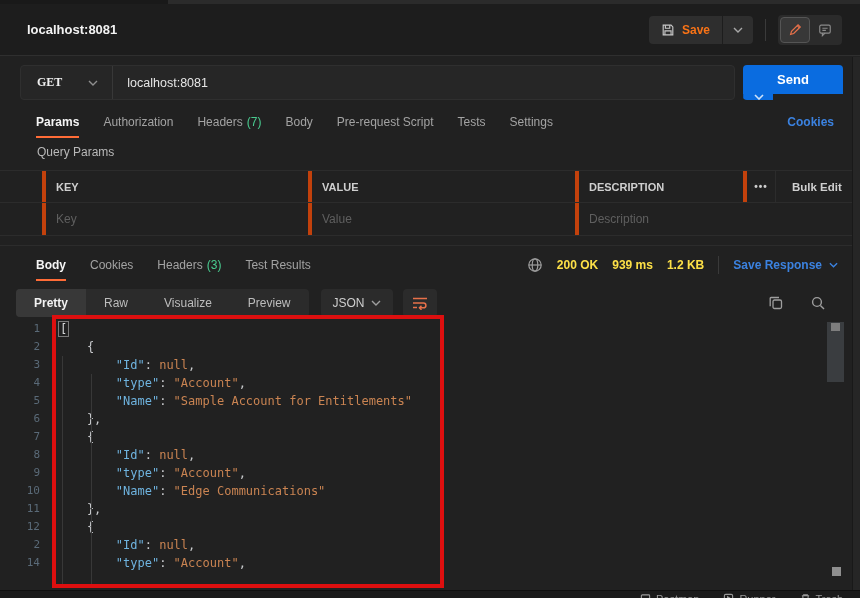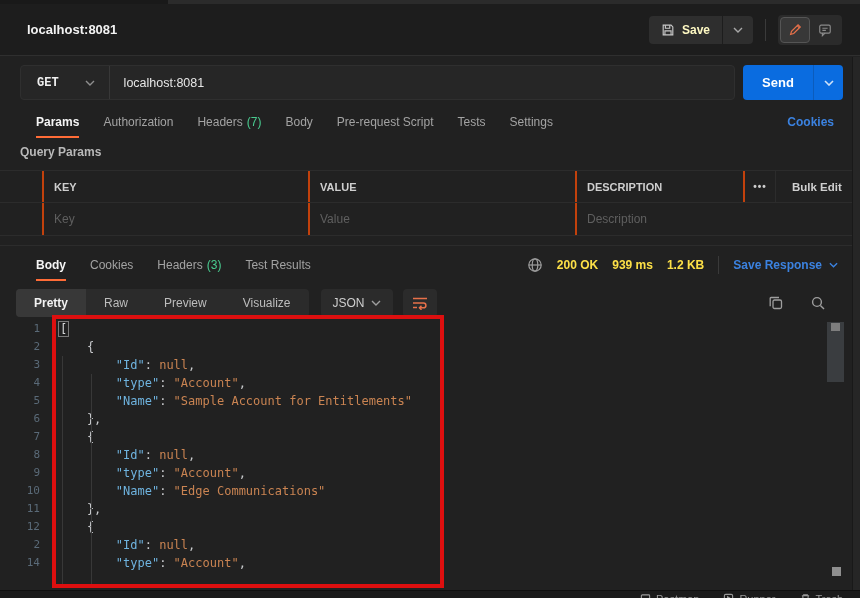--- a/index.html
+++ b/index.html
@@ -11,52 +11,52 @@
   }
   
   .top-sliver { position:absolute; top:0; left:0; width:860px; height:4px; background:#191919; }
   .top-sliver .lighter { position:absolute; left:168px; top:0; right:0; height:4px; background:#2b2b2b; }
 
   
   .topbar { position:absolute; top:4px; left:0; width:860px; height:52px; background:#1d1d1d; border-bottom:1px solid #2f2f2f; display:flex; align-items:center; }
   .req-title { margin-left:27px; font-size:13px; font-weight:700; color:#f3f3f3; }
   .topbar-right { position:absolute; right:18px; top:0; height:52px; display:flex; align-items:center; }
   .save-group { display:flex; background:#2e2e2e; border-radius:4px; overflow:hidden; }
-  .save-btn { display:flex; align-items:center; gap:7px; padding:7px 12px; background:transparent; border:none; color:#fef9c3; font-size:12px; font-weight:600; cursor:pointer; font-family:inherit; }
+  .save-btn { display:flex; align-items:center; gap:7px; padding:7px 12px; background:transparent; border:none; color:#f97316; font-size:12px; font-weight:600; cursor:pointer; font-family:inherit; }
   .save-caret { display:flex; align-items:center; padding:7px 10px; border:none; border-left:1px solid #1d1d1d; background:transparent; cursor:pointer; }
   .vsep { width:1px; height:22px; background:#3a3a3a; margin:0 12px; }
   .icon-group { display:flex; align-items:center; background:#2b2b2b; border-radius:4px; padding:2px; }
   .icon-tile { width:30px; height:26px; display:flex; align-items:center; justify-content:center; border-radius:4px; border:1px solid transparent; background:transparent; cursor:pointer; }
   .icon-tile.active { background:#383838; border-color:#555; }
 
   
   .req-row { position:absolute; top:57px; left:0; width:860px; height:47px; }
   .url-box { position:absolute; left:20px; top:8px; width:715px; height:35px; background:#262626; border:1px solid #2f2f2f; border-radius:4px; display:flex; align-items:stretch; }
-  .method { display:flex; align-items:center; gap:26px; padding:0 14px 0 16px; background:transparent; border:none; border-right:1px solid #383838; color:#f0f0f0; font-size:12px; font-weight:700; cursor:pointer; font-family:Liberation Mono, monospace; }
+  .method { display:flex; align-items:center; gap:26px; padding:0 14px 0 16px; background:transparent; border:none; border-right:1px solid #383838; color:#f0f0f0; font-size:12px; font-weight:700; cursor:pointer; font-family:Liberation Serif, serif; }
   .url-input { flex:1; background:transparent; border:none; outline:none; color:#e6e6e6; font-size:12.5px; padding:0 14px; font-family:"Liberation Sans", sans-serif; }
-  .send { position:absolute; right:17px; top:8px; width:100px; height:35px; display:flex; border-radius:4px; overflow:hidden; }
+  .send { position:absolute; right:17px; top:8px; width:100px; height:35px; display:flex; border-radius:4px; overflow:hidden;flex-direction:column; }
   .send-main { flex:1; display:flex; align-items:center; justify-content:center; background:#0a6ce0; border:none; color:#fff; font-size:13px; font-weight:700; cursor:pointer; font-family:inherit; }
   .send-caret { width:30px; display:flex; align-items:center; justify-content:center; background:#0a6ce0; border:none; border-left:1px solid #0b5cbc; cursor:pointer; }
 
   
   .req-tabs { position:absolute; top:104px; left:0; width:852px; height:36px; display:flex; align-items:center; }
   .rtab { position:relative; height:36px; display:flex; align-items:center; gap:4px; margin-left:24px; font-size:12px; color:#a3a3a3; cursor:pointer; white-space:nowrap; }
   .rtab:first-child { margin-left:36px; }
   .rtab.active { color:#f5f5f5; font-weight:700; }
   .rtab.active::after { content:""; position:absolute; left:0; right:0; bottom:2px; height:2px; background:#ff6c37; }
   .cnt { color:#49cc90; }
   .cookies-link { position:absolute; right:18px; top:0; height:36px; display:flex; align-items:center; color:#3b82e0; font-size:12px; font-weight:600; cursor:pointer; }
 
-  .qp-title { position:absolute; top:145px; left:20px; font-size:12px; font-weight:700; color:#b9b9b9; }
+  .qp-title { position:absolute; top:145px; left:37px; font-size:12px; font-weight:400; color:#b9b9b9; }
 
   
   .param-table { position:absolute; top:170px; left:0; width:860px; }
   .pt-row { display:flex; height:33px; align-items:stretch; border-bottom:1px solid #2c2c2c; }
   .pt-row.head { border-top:1px solid #2c2c2c; }
-  .pt-cell { display:flex; align-items:center; padding-left:10px; border-left:2px solid #c2410c; font-size:11px; }
+  .pt-cell { display:flex; align-items:center; padding-left:10px; border-left:4px solid #c2410c; font-size:11px; }
   .pt-sel { width:42px; border-left:none; }
   .pt-key { width:266px; }
   .pt-val { width:267px; }
   .pt-desc { width:168px; }
   .pt-more { width:32px; justify-content:center; color:#9e9e9e; letter-spacing:1px; font-size:10px; padding-left:0; }
   .pt-bulk { flex:1; border-left:1px solid #2c2c2c; font-weight:700; color:#ededed; font-size:11.5px; justify-content:flex-start; padding-left:16px; cursor:pointer; }
   .head .pt-cell { font-weight:700; color:#cfcfcf; }
   .pt-input { width:100%; background:transparent; border:none; outline:none; color:#cfcfcf; font-size:12px; font-family:"Liberation Sans", sans-serif; }
   .pt-input::placeholder { color:#5f5f5f; }
 
@@ -272,22 +272,22 @@
             </svg>
         </span>
       </span>
     </div>
   </div>
 
   <div class="view-row">
     <div class="view-group">
       <button class="vtab active">Pretty</button>
       <button class="vtab">Raw</button>
+      <button class="vtab">Visualize</button>
       <button class="vtab">Preview</button>
-      <button class="vtab">Visualize</button>
     </div>
     <div class="fmt-select">
       <span>JSON</span>
       <span>
         <svg width="10" height="6" viewBox="0 0 10 6" fill="none" stroke="#9e9e9e" stroke-width="1.4">
             <path d="M1 1 L5 5 L9 1"></path>
           </svg>
       </span>
     </div>
     <button class="wrap-btn">

